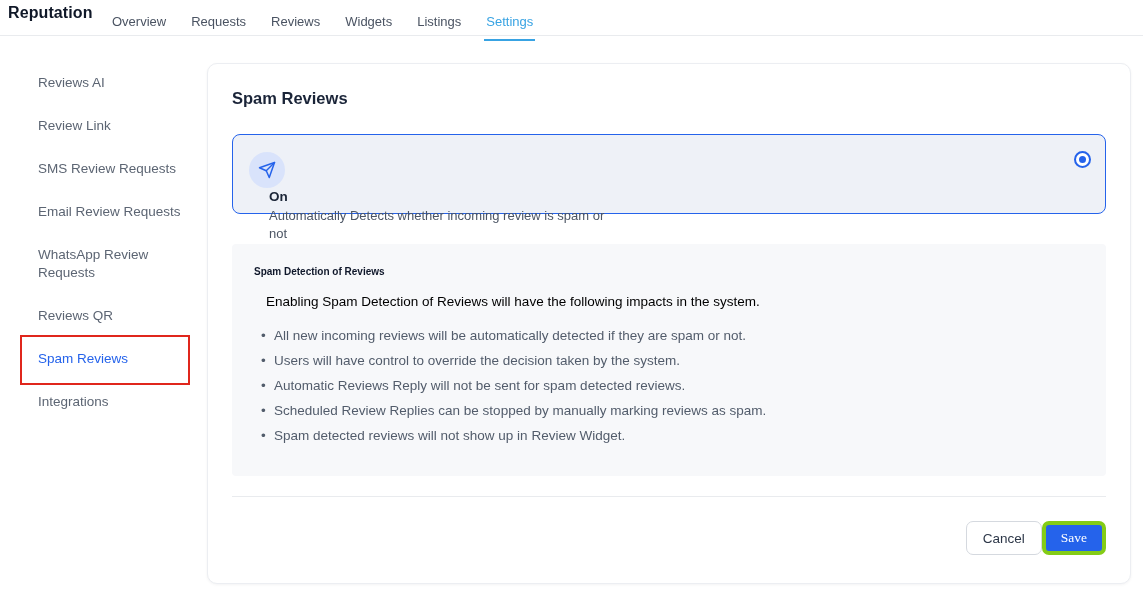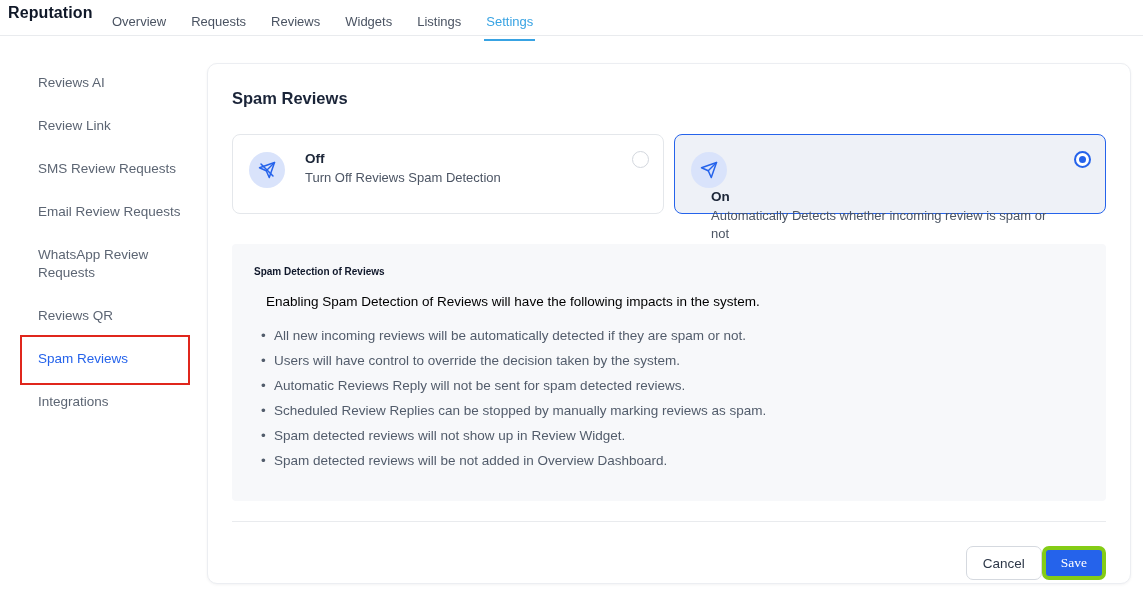--- a/index.html
+++ b/index.html
@@ -92,34 +92,20 @@
       <span>Spam Reviews</span>
     </div>
     <div class="side-item">Integrations</div>
   </div>
 
   <div class="card">
     <div class="card-title">Spam Reviews</div>
 
     <div class="options">
 
-      <div class="opt">
-        <div class="opt-icon-wrap">
-          <svg viewBox="0 0 24 24">
-            <path d="M22 2 11 13"></path>
-            <path d="M22 2 15 22 11 13 2 9 22 2z"></path>
-            <line x1="4" y1="4" x2="20" y2="20"></line>
-          </svg>
-        </div>
-        <div class="opt-text">
-          <div class="opt-title">Off</div>
-          <div class="opt-desc">Turn Off Reviews Spam Detection</div>
-        </div>
-        <div class="radio"></div>
-      </div>
 
       <div class="opt selected">
         <div class="opt-icon-wrap">
           <svg viewBox="0 0 24 24">
             <path d="M22 2 11 13"></path>
             <path d="M22 2 15 22 11 13 2 9 22 2z"></path>
           </svg>
         </div>
         <div class="opt-text">
           <div class="opt-title">On</div>
@@ -131,21 +117,20 @@
 
     <div class="info-panel">
       <div class="info-title">Spam Detection of Reviews</div>
       <div class="info-intro">Enabling Spam Detection of Reviews will have the following impacts in the system.</div>
       <ul class="info-list">
         <li>All new incoming reviews will be automatically detected if they are spam or not.</li>
         <li>Users will have control to override the decision taken by the system.</li>
         <li>Automatic Reviews Reply will not be sent for spam detected reviews.</li>
         <li>Scheduled Review Replies can be stopped by manually marking reviews as spam.</li>
         <li>Spam detected reviews will not show up in Review Widget.</li>
-        <li>Spam detected reviews will be not added in Overview Dashboard.</li>
       </ul>
     </div>
 
     <div class="divider"></div>
 
     <div class="footer">
       <button class="btn btn-cancel">Cancel</button>
       <button class="btn btn-save">Save</button>
     </div>
   </div>

